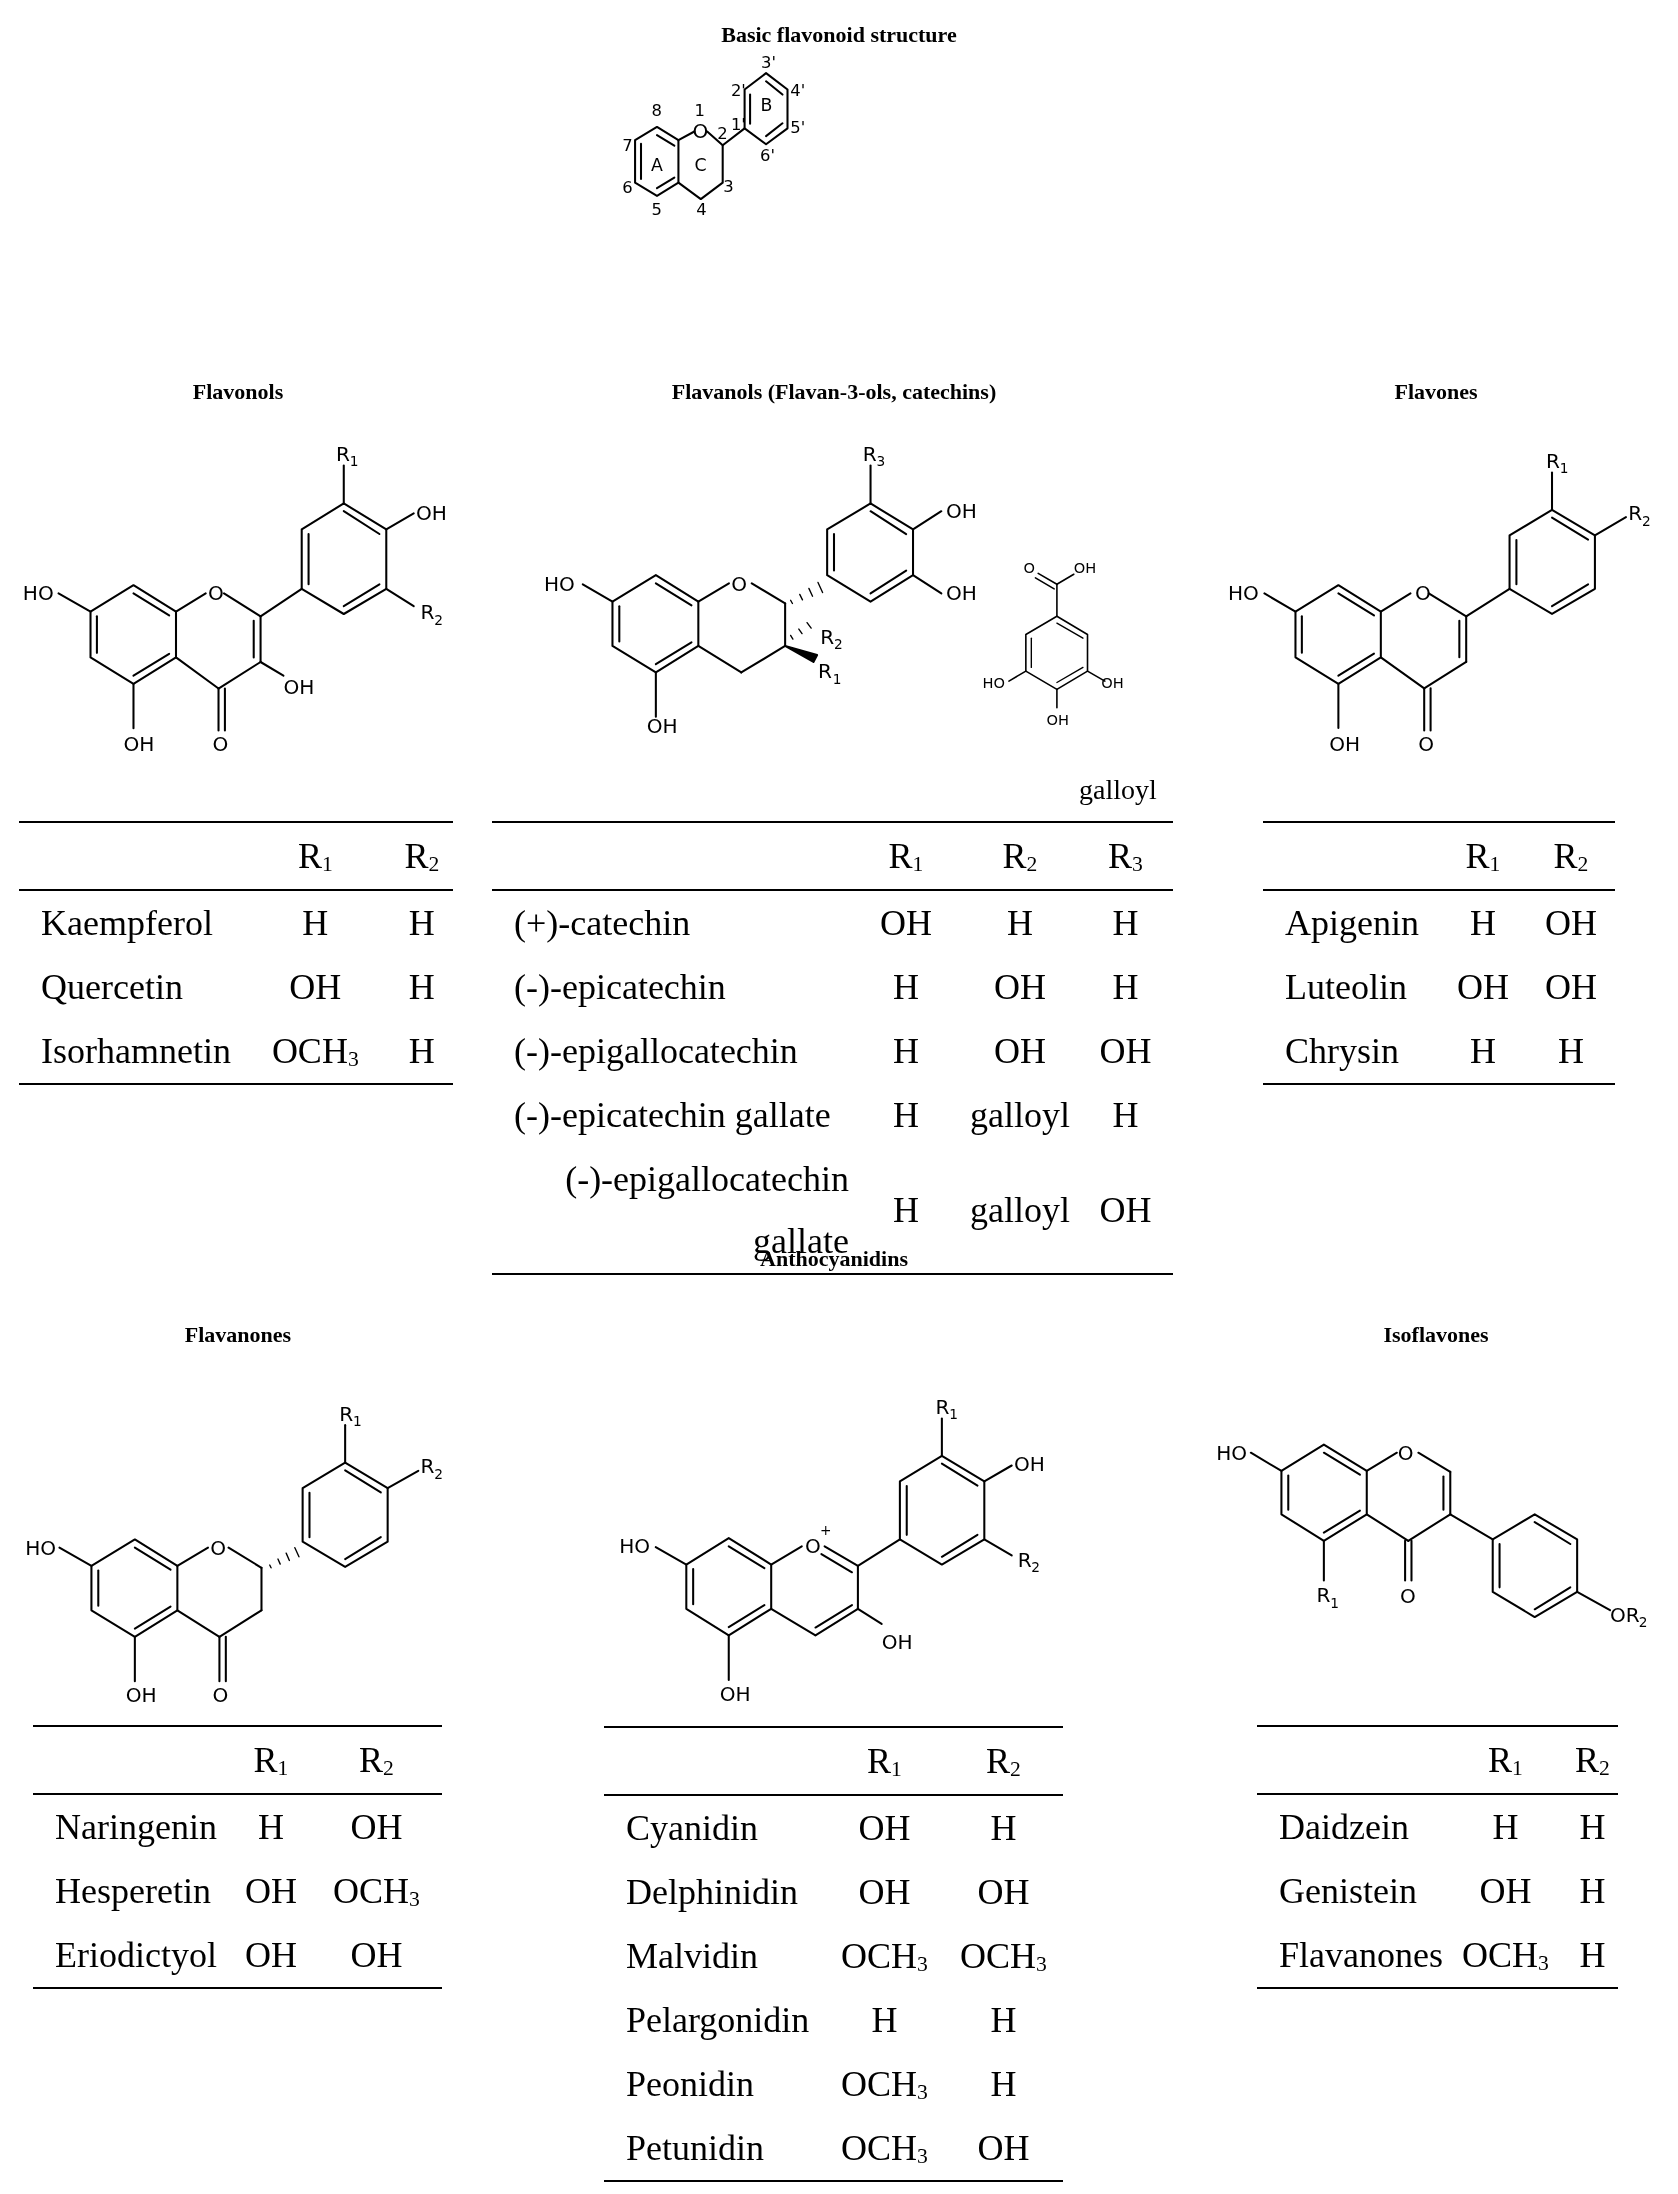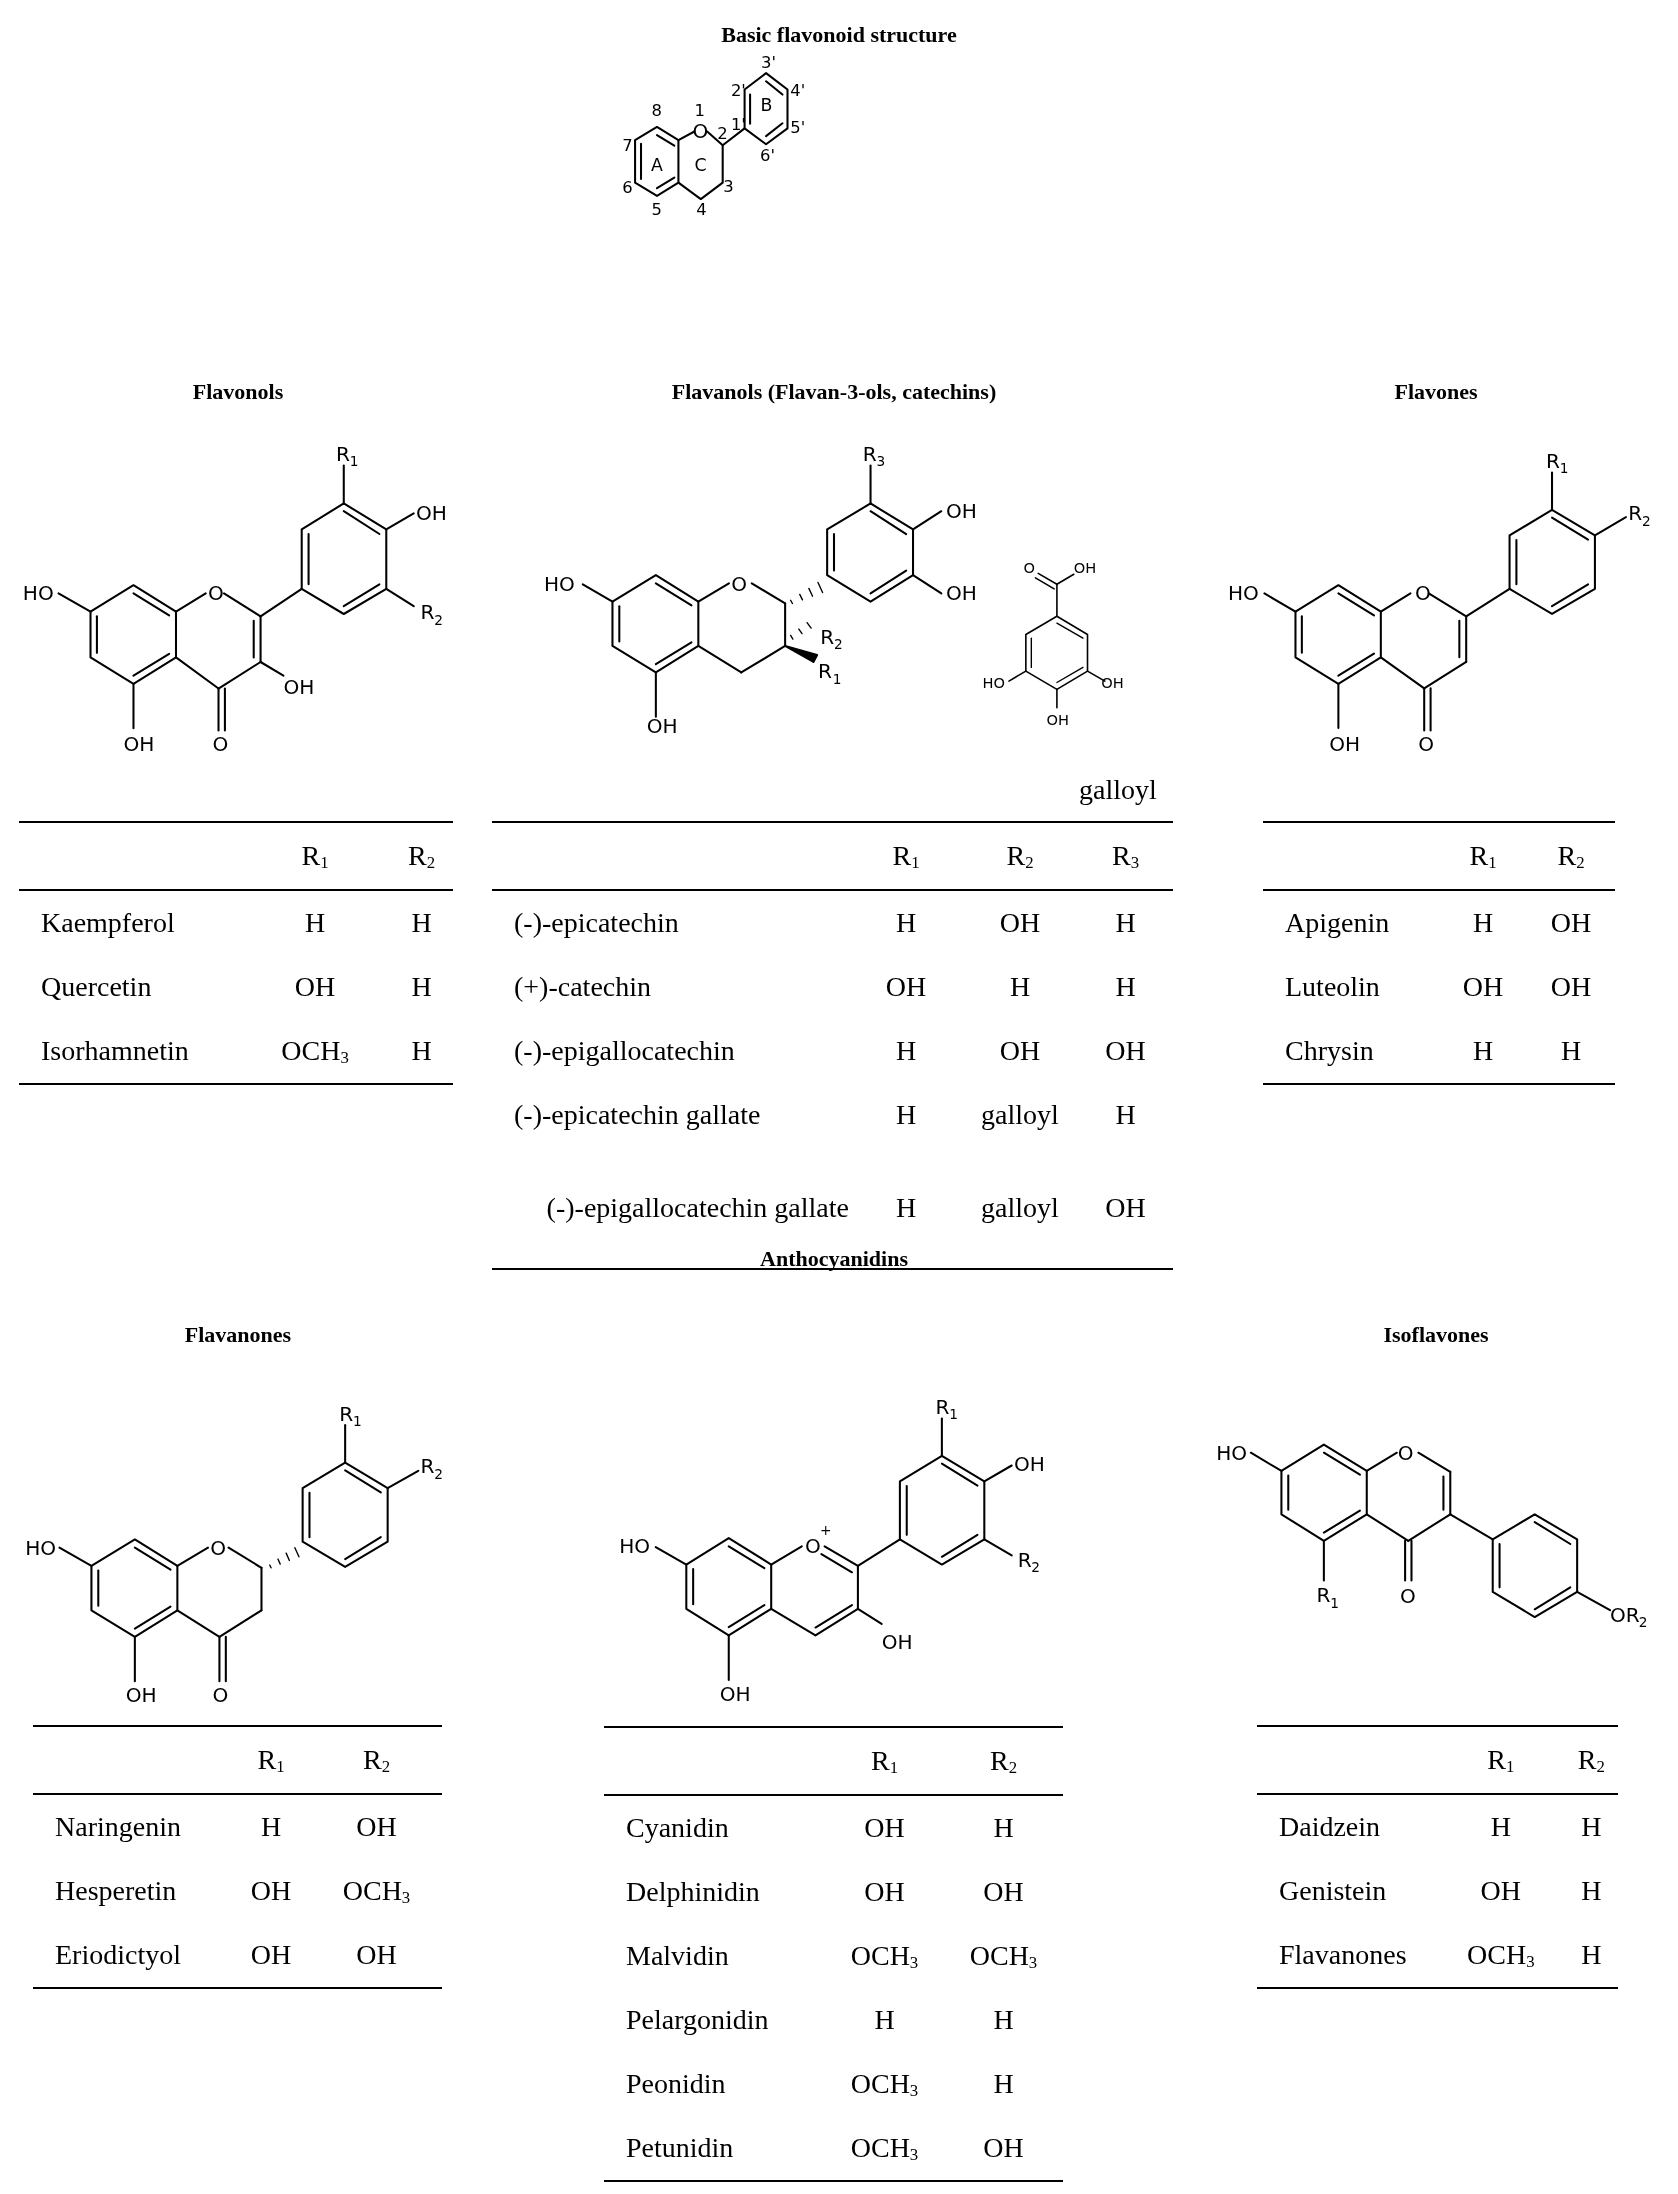--- a/index.html
+++ b/index.html
@@ -11,21 +11,21 @@
     position: absolute; font-weight: bold; font-size: 22px; text-align: center;
     white-space: nowrap; transform: translateX(-50%);
   }
   svg.mol { position: absolute; overflow: visible; }
   svg.mol line, svg.mol polyline, svg.mol polygon { stroke: #000; stroke-width: 4.5; fill: none; stroke-linecap: round; stroke-linejoin: round; }
   svg.mol text { font-family: "DejaVu Sans", sans-serif; font-size: 44px; fill: #000; }
   svg.mol text.sub { font-size: 30px; }
   svg.mol text.ring { font-size: 38px; }
   svg.mol text.num { font-size: 36px; }
   table.rtab {
-    position: absolute; border-collapse: collapse; font-size: 28px;
+    position: absolute; border-collapse: collapse; font-size: 36px;
     border-top: 2.7px solid #000; border-bottom: 2.7px solid #000;
   }
   table.rtab th { font-weight: normal; height: 64px; border-bottom: 2.7px solid #000; text-align: center; }
   table.rtab td { height: 62px; text-align: center; white-space: nowrap; }
   table.rtab td.name { text-align: left; padding-left: 22px; }
   .galloyl-label { position: absolute; font-size: 28px; }
   sub.s { font-size: 0.6em; vertical-align: -0.15em; }
 </style>
 </head>
 <body>
@@ -200,29 +200,29 @@
   <thead>
       <tr>
     <th style="width:356px;"></th>
     <th style="width:110px;">R<sub class="s">1</sub></th>
     <th style="width:114px;">R<sub class="s">2</sub></th>
     <th>R<sub class="s">3</sub></th>
   </tr>
     </thead>
   <tbody>
     <tr>
+        <td class="name">(+)-catechin</td>
+        <td>OH</td>
+        <td>H</td>
+        <td>H</td>
+      </tr>
+    <tr>
         <td class="name">(-)-epicatechin</td>
         <td>H</td>
         <td>OH</td>
-        <td>H</td>
-      </tr>
-    <tr>
-        <td class="name">(+)-catechin</td>
-        <td>OH</td>
-        <td>H</td>
         <td>H</td>
       </tr>
     <tr>
         <td class="name">(-)-epigallocatechin</td>
         <td>H</td>
         <td>OH</td>
         <td>OH</td>
       </tr>
     <tr>
         <td class="name">(-)-epicatechin gallate</td>

